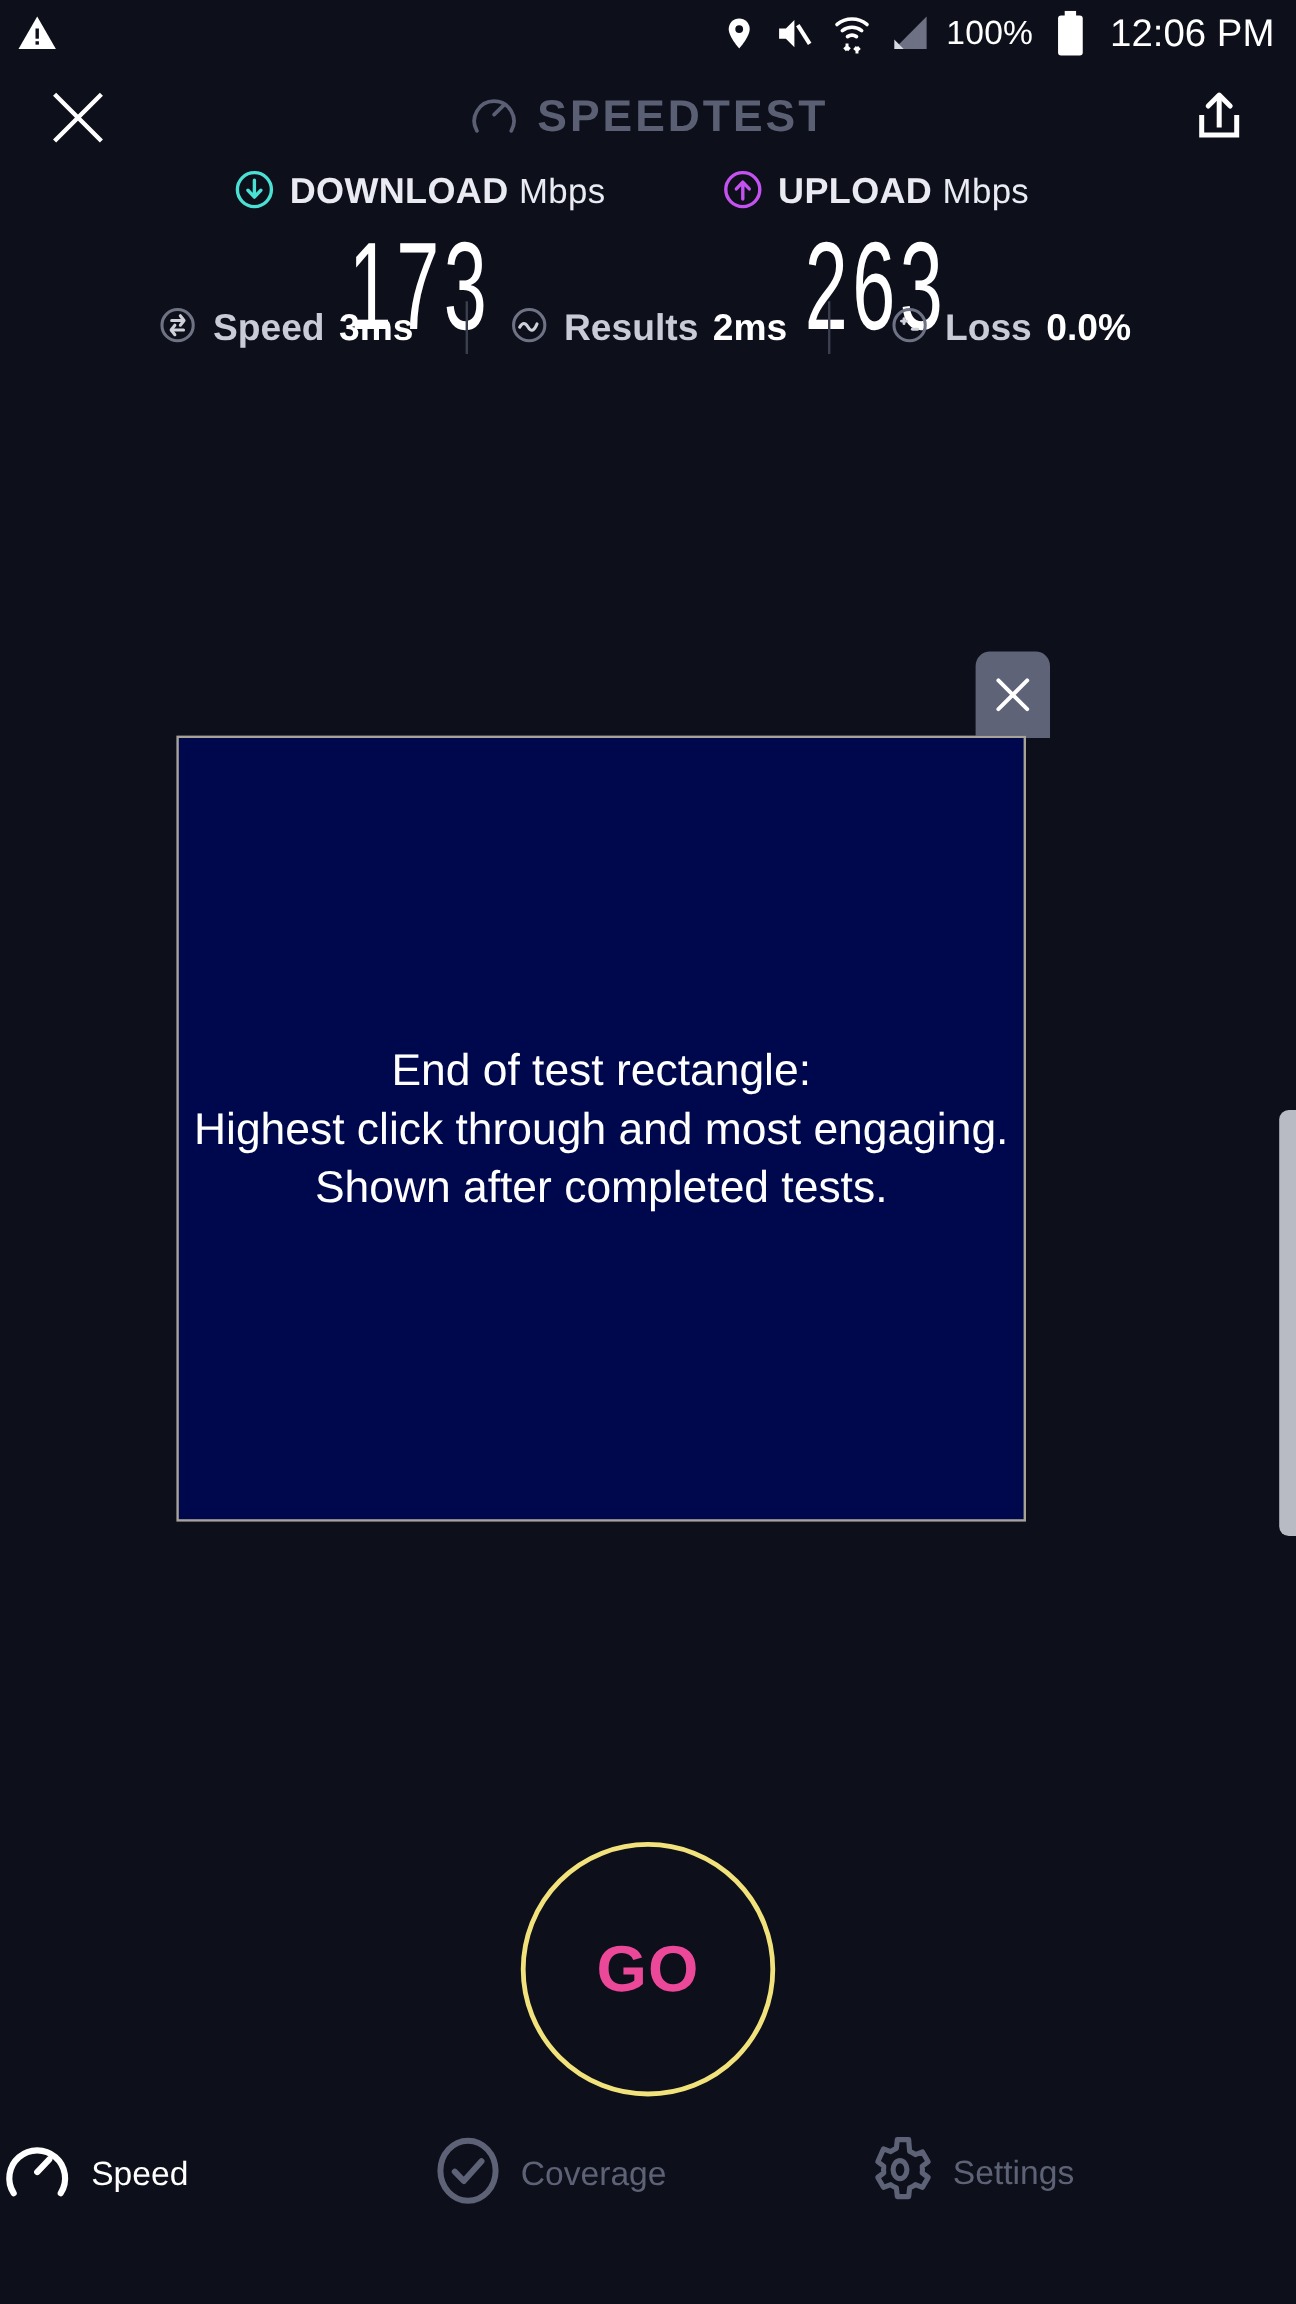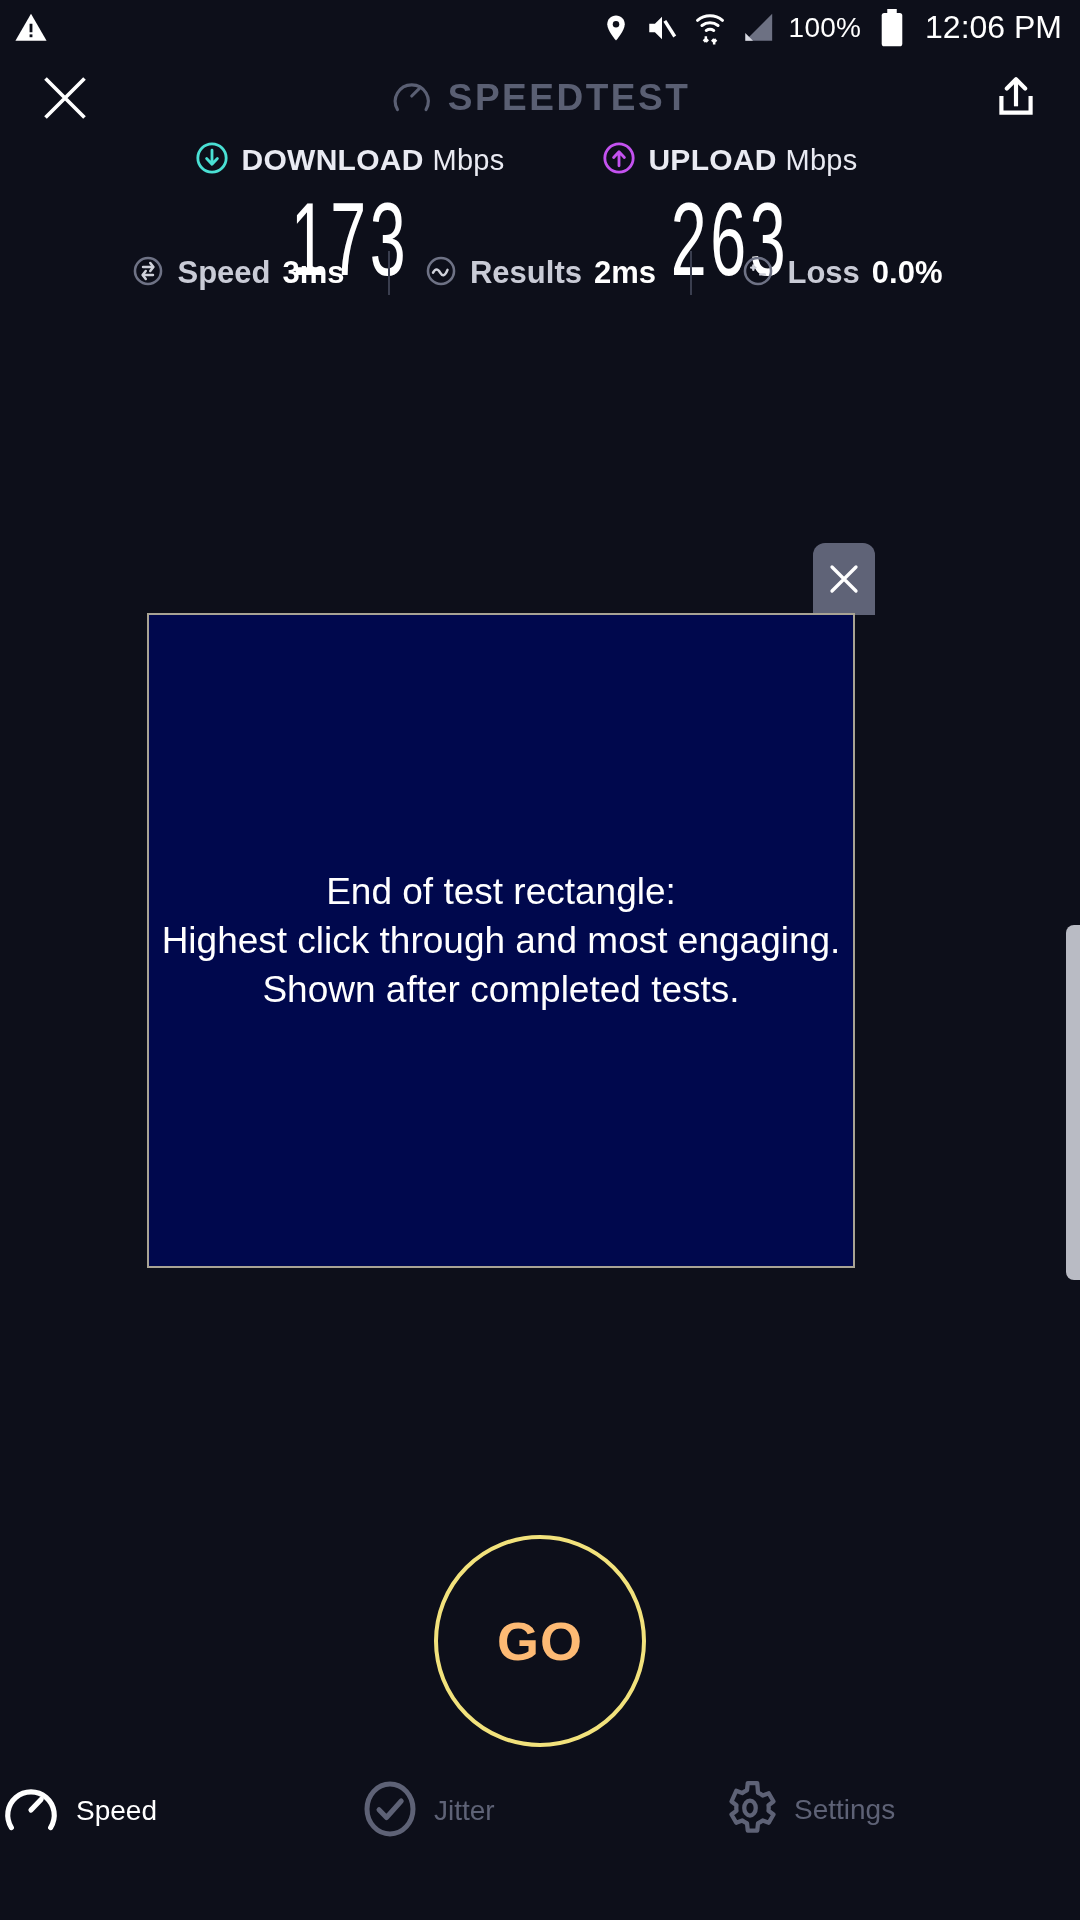--- a/index.html
+++ b/index.html
@@ -124,21 +124,21 @@
 
   
   .go-btn{
     position:absolute; left:50%; top:1535px; transform:translateX(-50%);
     width:212px; height:212px; border-radius:50%;
     border:4px solid #f2e27c; background:transparent;
     display:flex; align-items:center; justify-content:center;
     cursor:pointer;
   }
   .go-label{
-    font-size:54px; font-weight:bold; color:#fdba74; letter-spacing:1px;
+    font-size:54px; font-weight:bold; color:#ec4899; letter-spacing:1px;
   }
 
   
   .bottomnav{
     position:absolute; left:0; bottom:0; width:1080px; height:150px;
     display:flex; align-items:flex-start; padding-top:8px;
   }
   .nav-item{
     flex:1; display:flex; flex-direction:row; align-items:center; gap:14px;
     cursor:pointer;
@@ -336,21 +336,21 @@
     <span class="nav-label">Speed</span>
   </div>
 
   <div class="nav-item">
     <span>
       <svg width="60" height="62" viewBox="0 0 24 24">
         <ellipse cx="12" cy="12" rx="9.2" ry="10" stroke="#5e6276" stroke-width="2" fill="none"></ellipse>
         <path d="M7.6 12.3 L10.6 15.4 L16.5 8.8" stroke="#5e6276" stroke-width="2" fill="none" stroke-linecap="round" stroke-linejoin="round"></path>
       </svg>
     </span>
-    <span class="nav-label">Jitter</span>
+    <span class="nav-label">Coverage</span>
   </div>
 
 
   <div class="nav-item">
     <span>
       <svg width="60" height="60" viewBox="0 0 24 24">
         <path d="M19.4 13.1a7.8 7.8 0 0 0 0-2.2l2-1.5-1.9-3.3-2.4.9a7.6 7.6 0 0 0-1.9-1.1L14.9 2h-3.8l-.3 2.9c-.7.3-1.3.6-1.9 1.1l-2.4-.9L4.6 9.4l2 1.5a7.8 7.8 0 0 0 0 2.2l-2 1.5 1.9 3.3 2.4-.9c.6.5 1.2.8 1.9 1.1l.3 2.9h3.8l.3-2.9c.7-.3 1.3-.6 1.9-1.1l2.4.9 1.9-3.3-2-1.5z" stroke="#5e6276" stroke-width="1.7" fill="none" stroke-linejoin="round"></path>
         <ellipse cx="12" cy="12" rx="2.3" ry="3" stroke="#5e6276" stroke-width="1.7" fill="none"></ellipse>
       </svg>
     </span>

